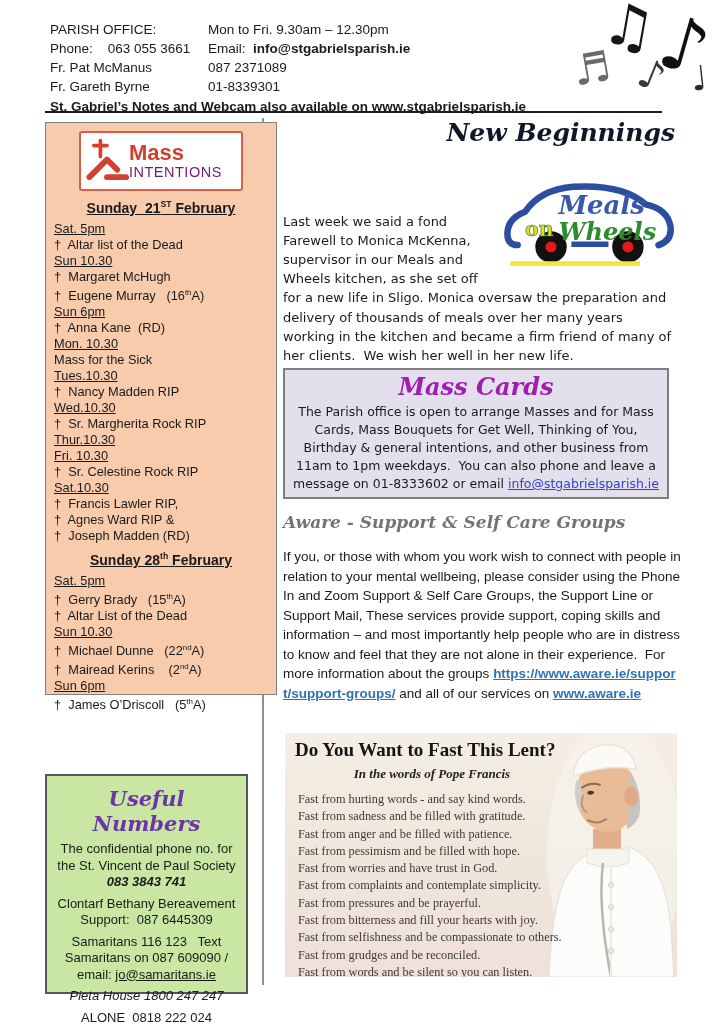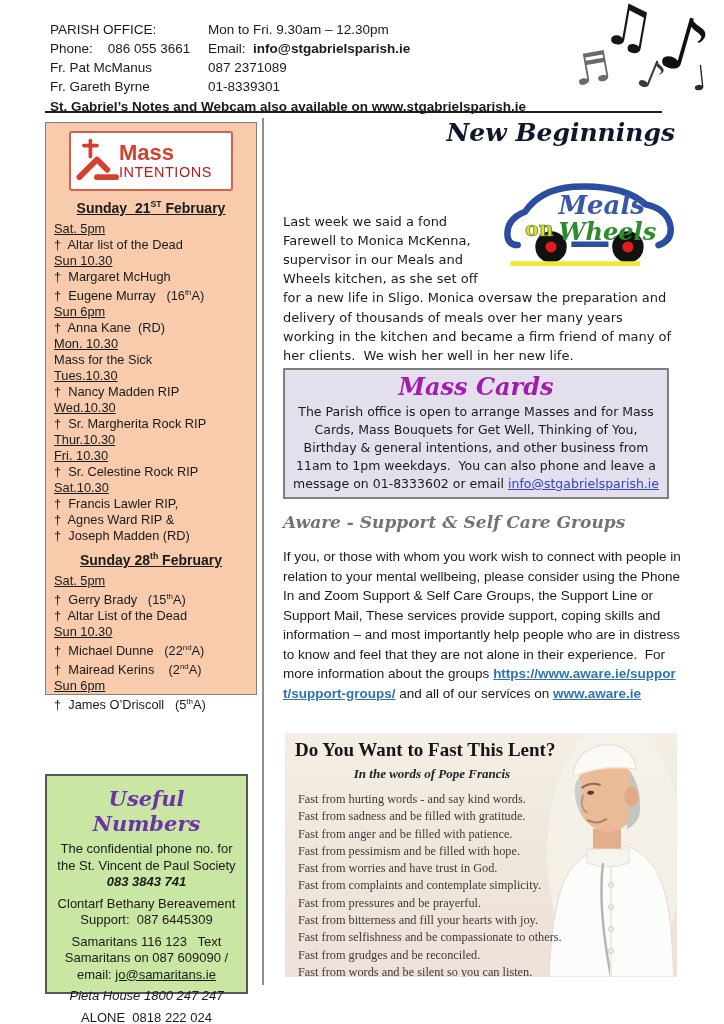--- a/index.html
+++ b/index.html
@@ -19,27 +19,27 @@
   .mn1{left:38px;top:-8px;font-size:58px;color:#161616;transform:rotate(10deg);}
   .mn2{left:96px;top:2px;font-size:74px;color:#101010;transform:rotate(16deg);}
   .mn3{left:8px;top:44px;font-size:42px;color:#6a6a6a;transform:rotate(-10deg);}
   .mn4{left:74px;top:52px;font-size:40px;color:#3a3a3a;transform:rotate(22deg);}
   .mn5{left:126px;top:58px;font-size:34px;color:#2a2a2a;transform:rotate(-6deg);}
 
   
   .vline{position:absolute;left:262px;top:118px;width:2px;height:867px;background:#8f8f8f;}
 
   
-  .mi-box{position:absolute;left:45px;top:122px;width:212px;height:573px;box-sizing:border-box;
+  .mi-box{position:absolute;left:45px;top:122px;width:232px;height:573px;box-sizing:border-box;
           background:#F8CBAD;border:1.5px solid #808080;padding:5px 8px 4px;}
   .mi-logo{width:164px;height:60px;margin:3px auto 8px;background:#fff;border:2px solid #D95F49;
            border-radius:3px;display:flex;align-items:center;box-sizing:border-box;padding:2px 4px;}
   .mi-logo-text{line-height:1;}
   .mi-logo-mass{color:#D4402E;font-weight:bold;font-size:22px;display:block;}
-  .mi-logo-int{color:#b91c1c;font-size:14.5px;letter-spacing:.5px;display:block;margin-top:1px;}
+  .mi-logo-int{color:#701a75;font-size:14.5px;letter-spacing:.5px;display:block;margin-top:1px;}
   .mi-header{font-weight:bold;text-decoration:underline;text-align:center;font-size:14px;
              margin:7px 0 5px;white-space:pre-wrap;}
   .mi-line{font-size:12.8px;line-height:16px;white-space:pre-wrap;}
   .mi-line.time{text-decoration:underline;}
   sup{font-size:.62em;}
 
   
   .serif-title{font-family:"DejaVu Serif","Liberation Serif",serif;font-style:italic;font-weight:bold;}
   .nb-title{position:absolute;left:283px;top:118px;width:392px;text-align:right;
             font-size:25px;color:#0f172a;}
@@ -78,21 +78,21 @@
   .lent-line{font-size:12.3px;line-height:17.3px;color:#3b3b3b;white-space:nowrap;}
   .pope{position:absolute;right:0;top:0;}
 </style>
 </head>
 <body>
 
 <div class="page">
 
   <div class="header">
     <div class="hrow"><span class="hcol1">PARISH OFFICE:</span><span>Mon to Fri. 9.30am – 12.30pm</span></div>
-    <div class="hrow"><span class="hcol1">Phone:    086 055 3661</span><span>Email:  </span><span class="bold">info@stgabrielsparish.ie</span></div>
+    <div class="hrow"><span class="hcol1">Phone:    063 055 3661</span><span>Email:  </span><span class="bold">info@stgabrielsparish.ie</span></div>
     <div class="hrow"><span class="hcol1">Fr. Pat McManus</span><span>087 2371089</span></div>
     <div class="hrow"><span class="hcol1">Fr. Gareth Byrne</span><span>01-8339301</span></div>
     <div class="hfooter"><span>St. Gabriel’s Notes and Webcam also available on </span><span class="ulink">www.stgabrielsparish.ie</span></div>
   </div>
 
   <div class="music">
     <span class="mn1">♫</span>
     <span class="mn2">♪</span>
     <span class="mn3">♬</span>
     <span class="mn4">♪</span>

